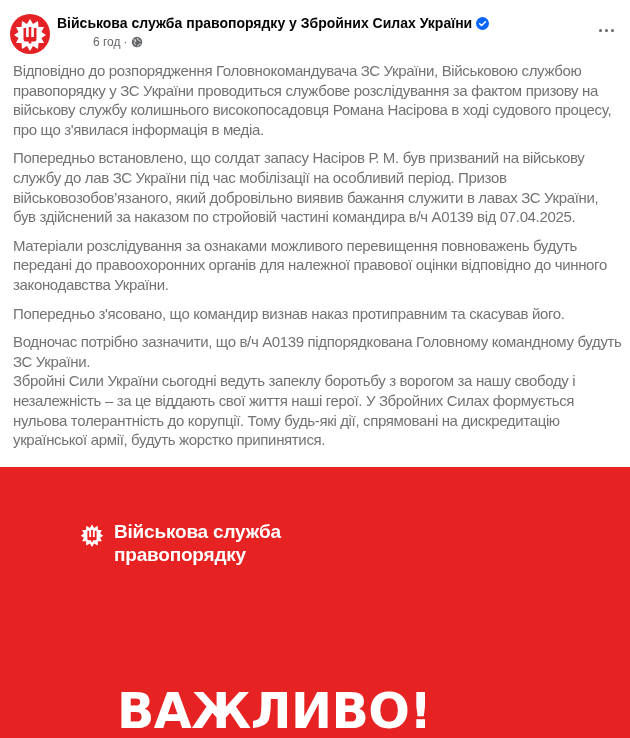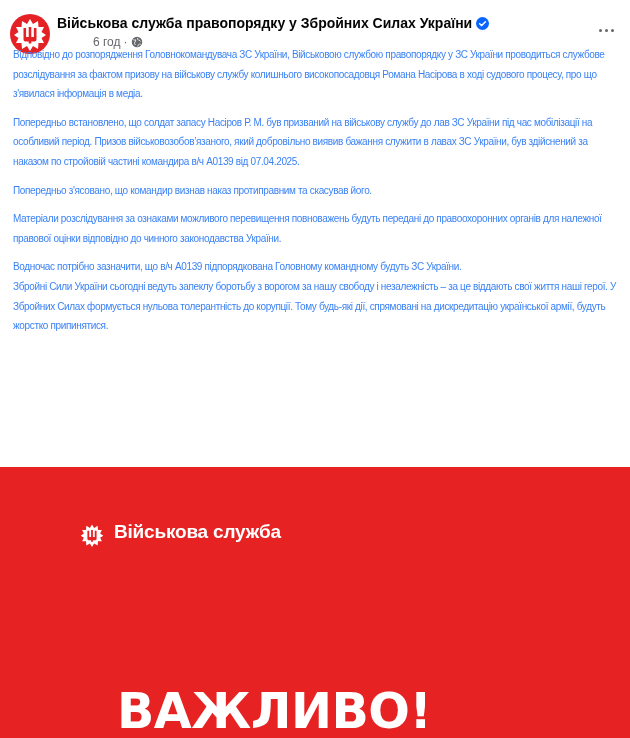--- a/index.html
+++ b/index.html
@@ -9,21 +9,21 @@
     .post-header { position: absolute; left: 0; top: 12px; width: 630px; height: 44px; }
     .avatar { position: absolute; left: 10px; top: 2px; width: 40px; height: 40px; border-radius: 50%; background: #e42226; display: flex; align-items: center; justify-content: center; }
     .avatar svg { width: 34px; height: 34px; }
     .page-name { position: absolute; left: 57px; top: 3px; font-size: 14px; font-weight: bold; color: #050505; white-space: nowrap; display: flex; align-items: center; gap: 4px; }
     .verified { width: 13px; height: 13px; display: inline-block; }
     .meta { position: absolute; left: 57px; top: 23px; font-size: 12px; color: #65676b; display: flex; align-items: center; gap: 3px; margin-left: 36px; }
     .globe { width: 12px; height: 12px; }
     .more-btn { position: absolute; right: 12px; top: 10px; width: 24px; height: 16px; display: flex; align-items: center; justify-content: center; gap: 3px; cursor: pointer; }
     .more-btn span { width: 3px; height: 3px; background: #65676b; border-radius: 50%; display: block; }
 
-    .post-body { position: absolute; left: 13px; top: 45px; width: 610px; font-size: 10px; line-height: 19.6px; color: #3b82f6; letter-spacing: -0.35px; }
+    .post-body { position: absolute; left: 13px; top: 61px; width: 610px; font-size: 15px; line-height: 19.6px; color: #737373; letter-spacing: -0.35px; }
     .post-body p { margin-bottom: 9px; }
     .post-body p.tight { margin-bottom: 0; }
 
     .post-image { position: absolute; left: 0; top: 467px; width: 630px; height: 271px; background: #e62222; overflow: hidden; }
     .post-image .img-logo { position: absolute; left: 80px; top: 56px; width: 24px; height: 24px; }
     .post-image .img-logo-text { position: absolute; left: 114px; top: 53px; color: #ffffff; font-size: 19px; line-height: 23px; font-weight: bold; letter-spacing: -0.2px; }
     .post-image .img-headline { position: absolute; left: 117px; top: 223px; color: #ffffff; font-size: 49px; font-weight: 900; font-family: "DejaVu Sans", sans-serif; letter-spacing: -0.5px; line-height: 44px; }
   </style>
 </head>
 <body>
@@ -53,28 +53,29 @@
   <div class="more-btn">
     <span></span>
     <span></span>
     <span></span>
   </div>
 </div>
 
 <div class="post-body">
   <p>Відповідно до розпорядження Головнокомандувача ЗС України, Військовою службою правопорядку у ЗС України проводиться службове розслідування за фактом призову на військову службу колишнього високопосадовця Романа Насірова в ході судового процесу, про що з'явилася інформація в медіа.</p>
   <p>Попередньо встановлено, що солдат запасу Насіров Р. М. був призваний на військову службу до лав ЗС України під час мобілізації на особливий період. Призов військовозобов’язаного, який добровільно виявив бажання служити в лавах ЗС України, був здійснений за наказом по стройовій частині командира в/ч А0139 від 07.04.2025.</p>
+  <p>Матеріали розслідування за ознаками можливого перевищення повноважень будуть передані до правоохоронних органів для належної правової оцінки відповідно до чинного законодавства України.</p>
   <p>Попередньо з'ясовано, що командир визнав наказ протиправним та скасував його.</p>
-  <p>Матеріали розслідування за ознаками можливого перевищення повноважень будуть передані до правоохоронних органів для належної правової оцінки відповідно до чинного законодавства України.</p>
   <p class="tight">Водночас потрібно зазначити, що в/ч А0139 підпорядкована Головному командному будуть ЗС України.</p>
   <p>Збройні Сили України сьогодні ведуть запеклу боротьбу з ворогом за нашу свободу і незалежність – за це віддають свої життя наші герої. У Збройних Силах формується нульова толерантність до корупції. Тому будь-які дії, спрямовані на дискредитацію української армії, будуть жорстко припинятися.</p>
 </div>
 
 <div class="post-image">
   <svg class="img-logo" viewBox="0 0 34 34">
     <polygon fill="#ffffff" points="17,2 20,7 25,4 25.5,10 31,10 28.5,15 33,18 28.5,21 31,26 25.5,26 25,32 20,29 17,34 14,29 9,32 8.5,26 3,26 5.5,21 1,18 5.5,15 3,10 8.5,10 9,4 14,7"></polygon>
     <path fill="#e62222" d="M10.5,11 h2.6 v9 h2.6 v-10 h2.6 v10 h2.6 v-9 h2.6 v11.5 q0,2 -2,2 h-3.2 v2 h-2.6 v-2 h-3.2 q-2,0 -2,-2 z"></path>
   </svg>
   <div class="img-logo-text">
     <div>Військова служба</div>
+    <div>правопорядку</div>
   </div>
   <div class="img-headline">ВАЖЛИВО!</div>
 </div>
 
 </body></html>

